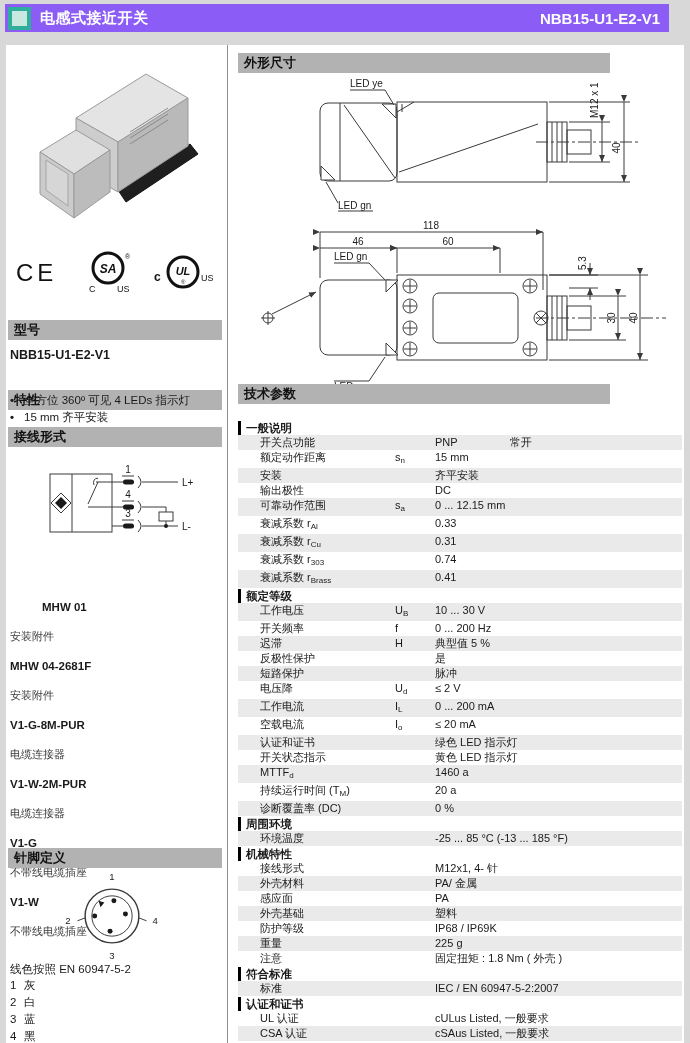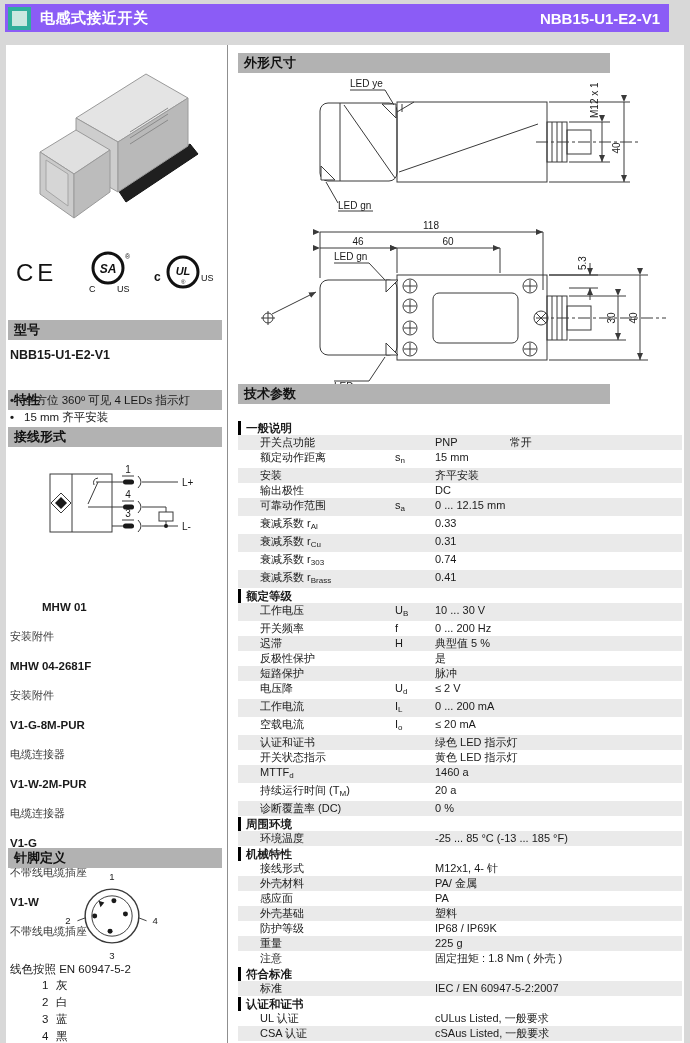--- a/index.html
+++ b/index.html
@@ -26,21 +26,21 @@
   .feat{display:flex;line-height:17px;}
   .feat .blt{width:14px;font-weight:bold;}
 
   .acc-list{position:absolute;left:10px;top:601px;width:212px;}
   .acc-name{font-weight:bold;font-size:11.5px;margin-top:16px;}
   .acc-name:first-child{margin-top:0;padding-left:32px;}
   .acc-desc{font-size:11px;color:#3c3c3c;margin-top:16px;}
 
   .pin-note{position:absolute;left:10px;top:962px;font-size:11.5px;}
   .wire-list{position:absolute;left:10px;top:977px;font-size:11.5px;}
-  .wire-row{line-height:17px;margin-left:32px;}
+  .wire-row{line-height:17px;}
   .wire-pin{display:inline-block;width:14px;}
 
   
   .tech-table{position:absolute;left:238px;top:420px;width:444px;font-size:11px;}
   .tt-sub{font-weight:bold;font-size:11.5px;border-left:3px solid #000;height:14px;line-height:14px;
           padding-left:5px;margin:1px 0 0 0;background:#fff;}
   .tt-row{display:grid;grid-template-columns:135px 40px 269px;padding-left:22px;min-height:15px;
           line-height:15px;box-sizing:border-box;}
   .tt-row.shade{background:#eaeaea;}
   .tt-val2{margin-left:52px;}

